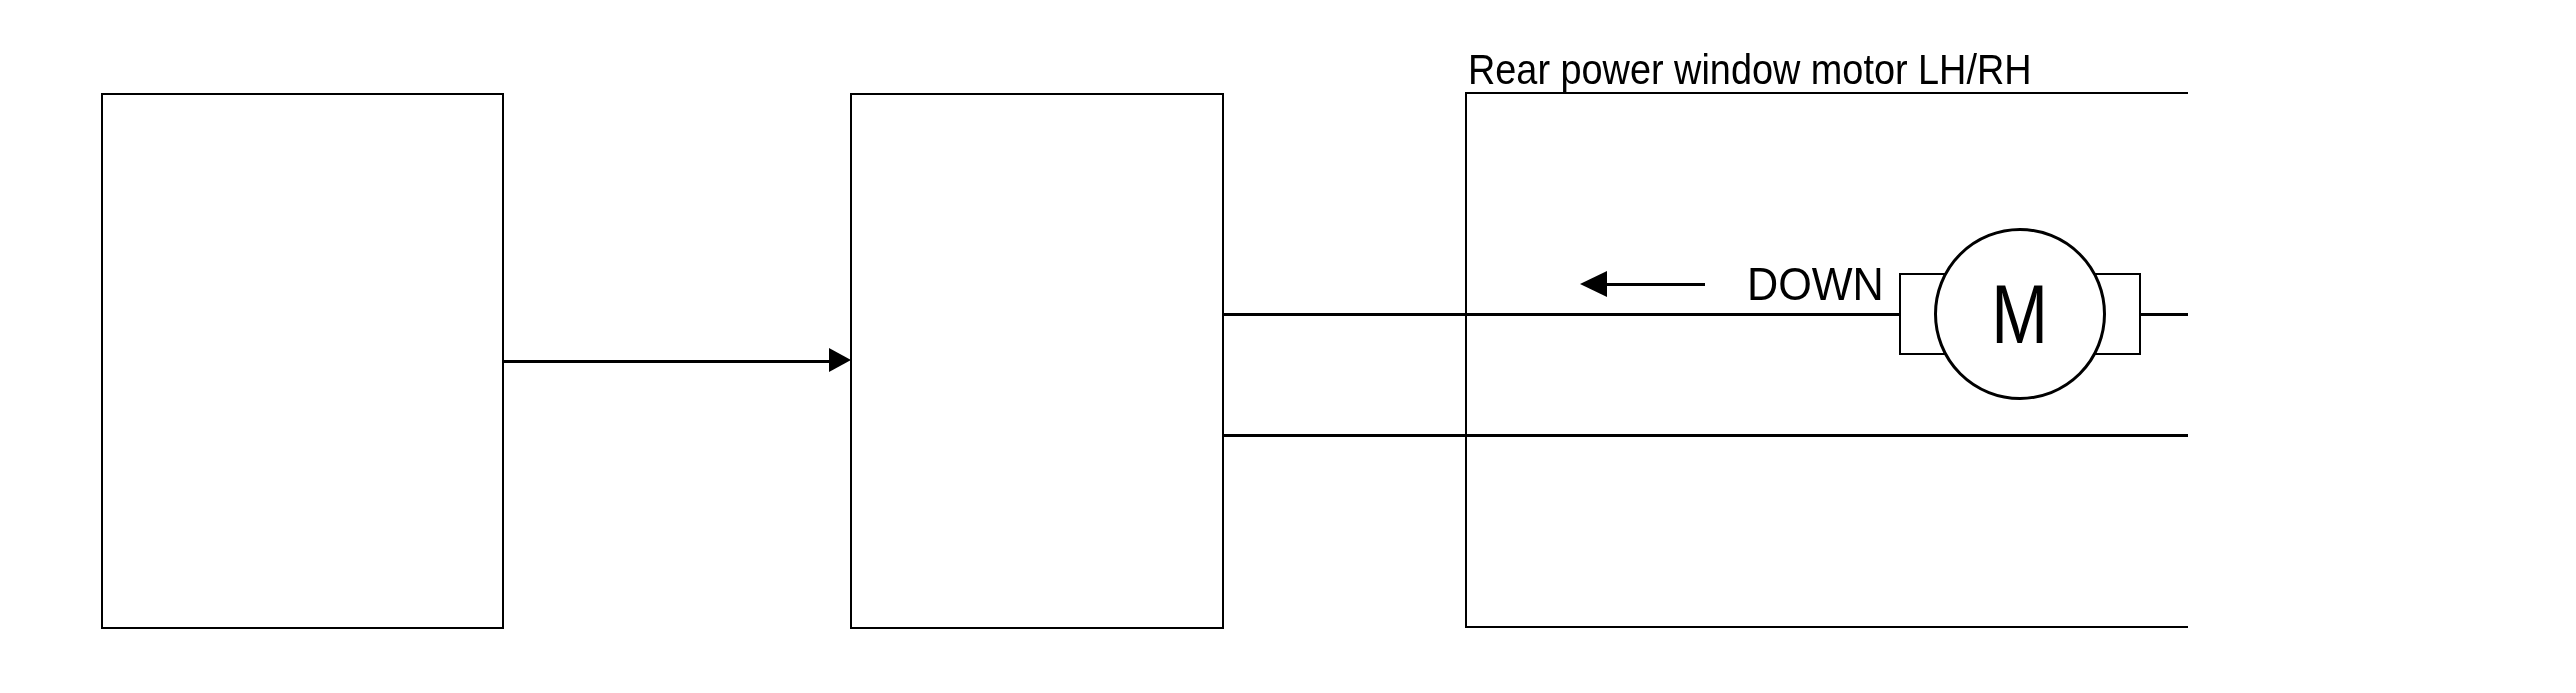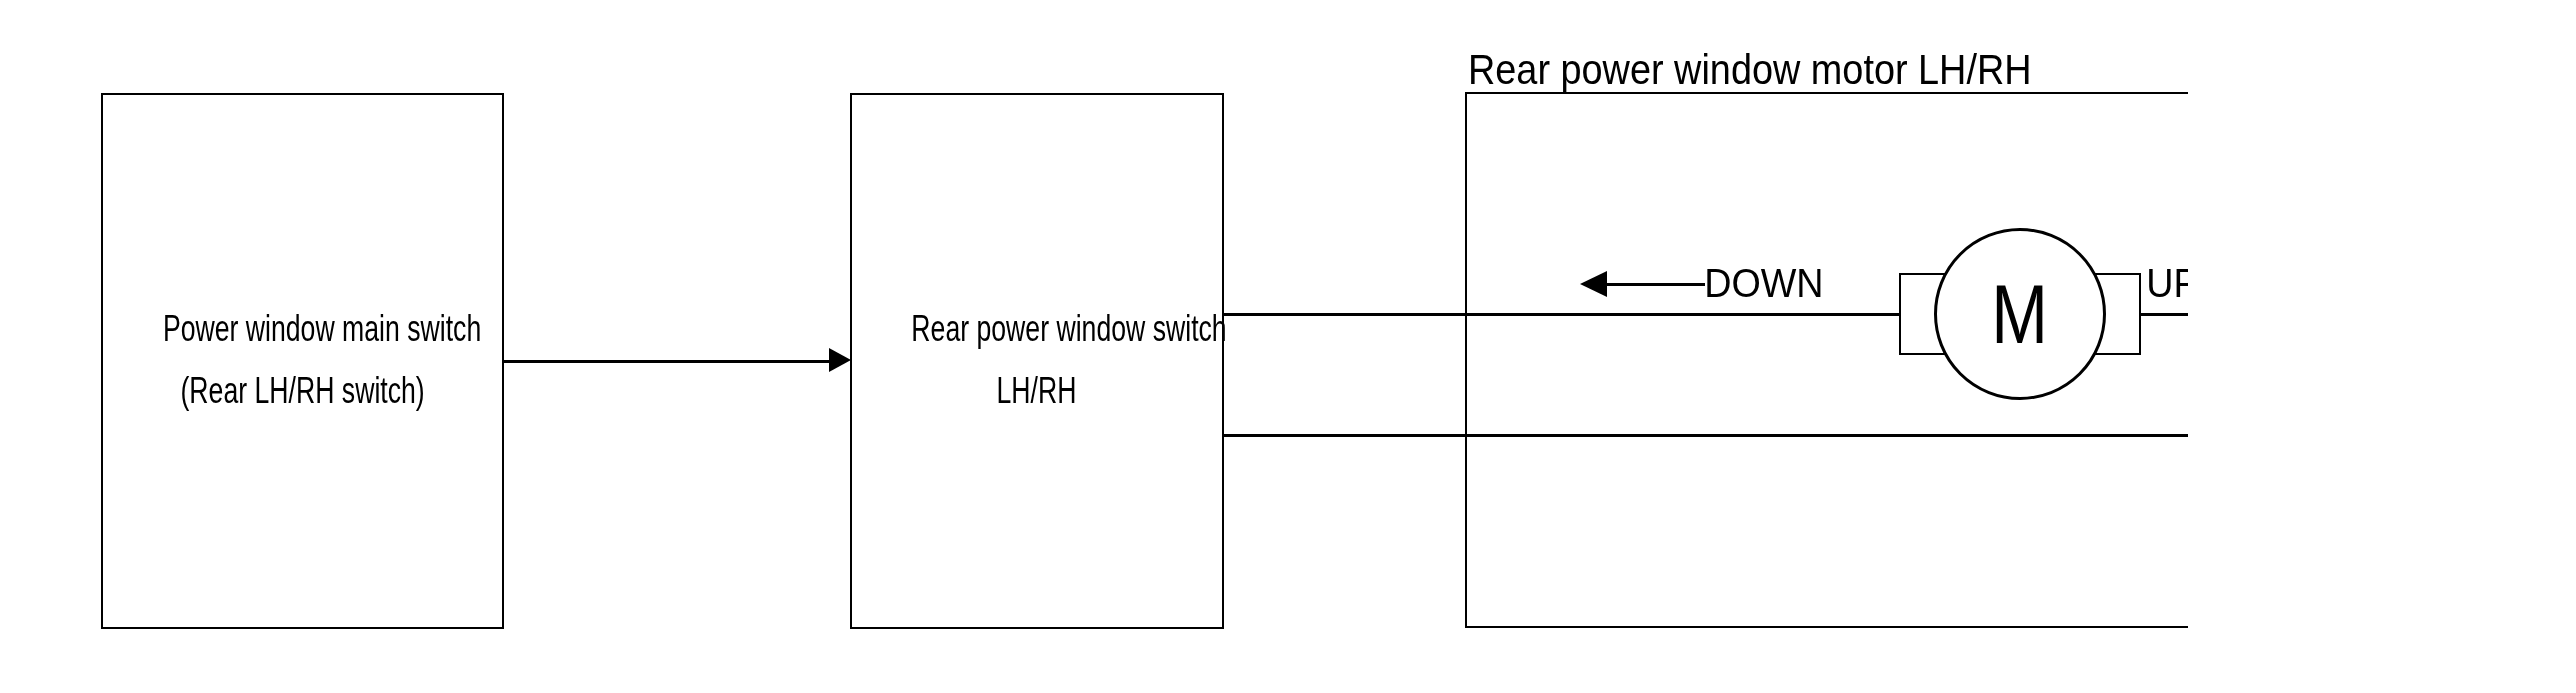--- a/index.html
+++ b/index.html
@@ -79,22 +79,22 @@
   .motor-m{
     font-size:83px;
     transform:scaleX(0.82);
     transform-origin:center;
     line-height:83px;
   }
 
   
   .dir-label{
     position:absolute;top:263px;
-    font-size:41px;line-height:41px;
-    text-align:left;white-space:nowrap;
+    font-size:47px;line-height:41px;
+    text-align:right;white-space:nowrap;
   }
   .dir-label .sq{display:inline-block;transform:scaleX(0.92);transform-origin:center;}
   .down-label{left:1699px;width:191px;}
   .up-label  {left:2144px;width:128px;}
 
   
   .down-arrow-shaft{left:1607px;top:283px;width:98px;height:2.6px;}
   .down-arrow-head{
     left:1580px;top:271px;
     border-top:13.4px solid transparent;
@@ -111,30 +111,22 @@
   }
 </style>
 </head>
 <body>
 
 <div class="canvas">
 
   <div class="sec-title">Rear power window motor LH/RH</div>
 
   <div class="block box-left"></div>
-  <div class="box-label lbl-left">
-    <span class="ln"><span class="sq">Power window main switch</span></span>
-    <span class="ln"><span class="sq">(Rear LH/RH switch)</span></span>
-  </div>
 
   <div class="block box-mid"></div>
-  <div class="box-label lbl-mid">
-    <span class="ln"><span class="sq">Rear power window switch</span></span>
-    <span class="ln"><span class="sq">LH/RH</span></span>
-  </div>
 
   <div class="block box-right"></div>
 
   <div class="arrow-shaft main-arrow-shaft"></div>
   <div class="tri main-arrow-head"></div>
 
   <div class="wire wire-upper"></div>
   <div class="wire wire-lower"></div>
   <div class="wire wire-right-h"></div>
   <div class="wire wire-right-v"></div>

